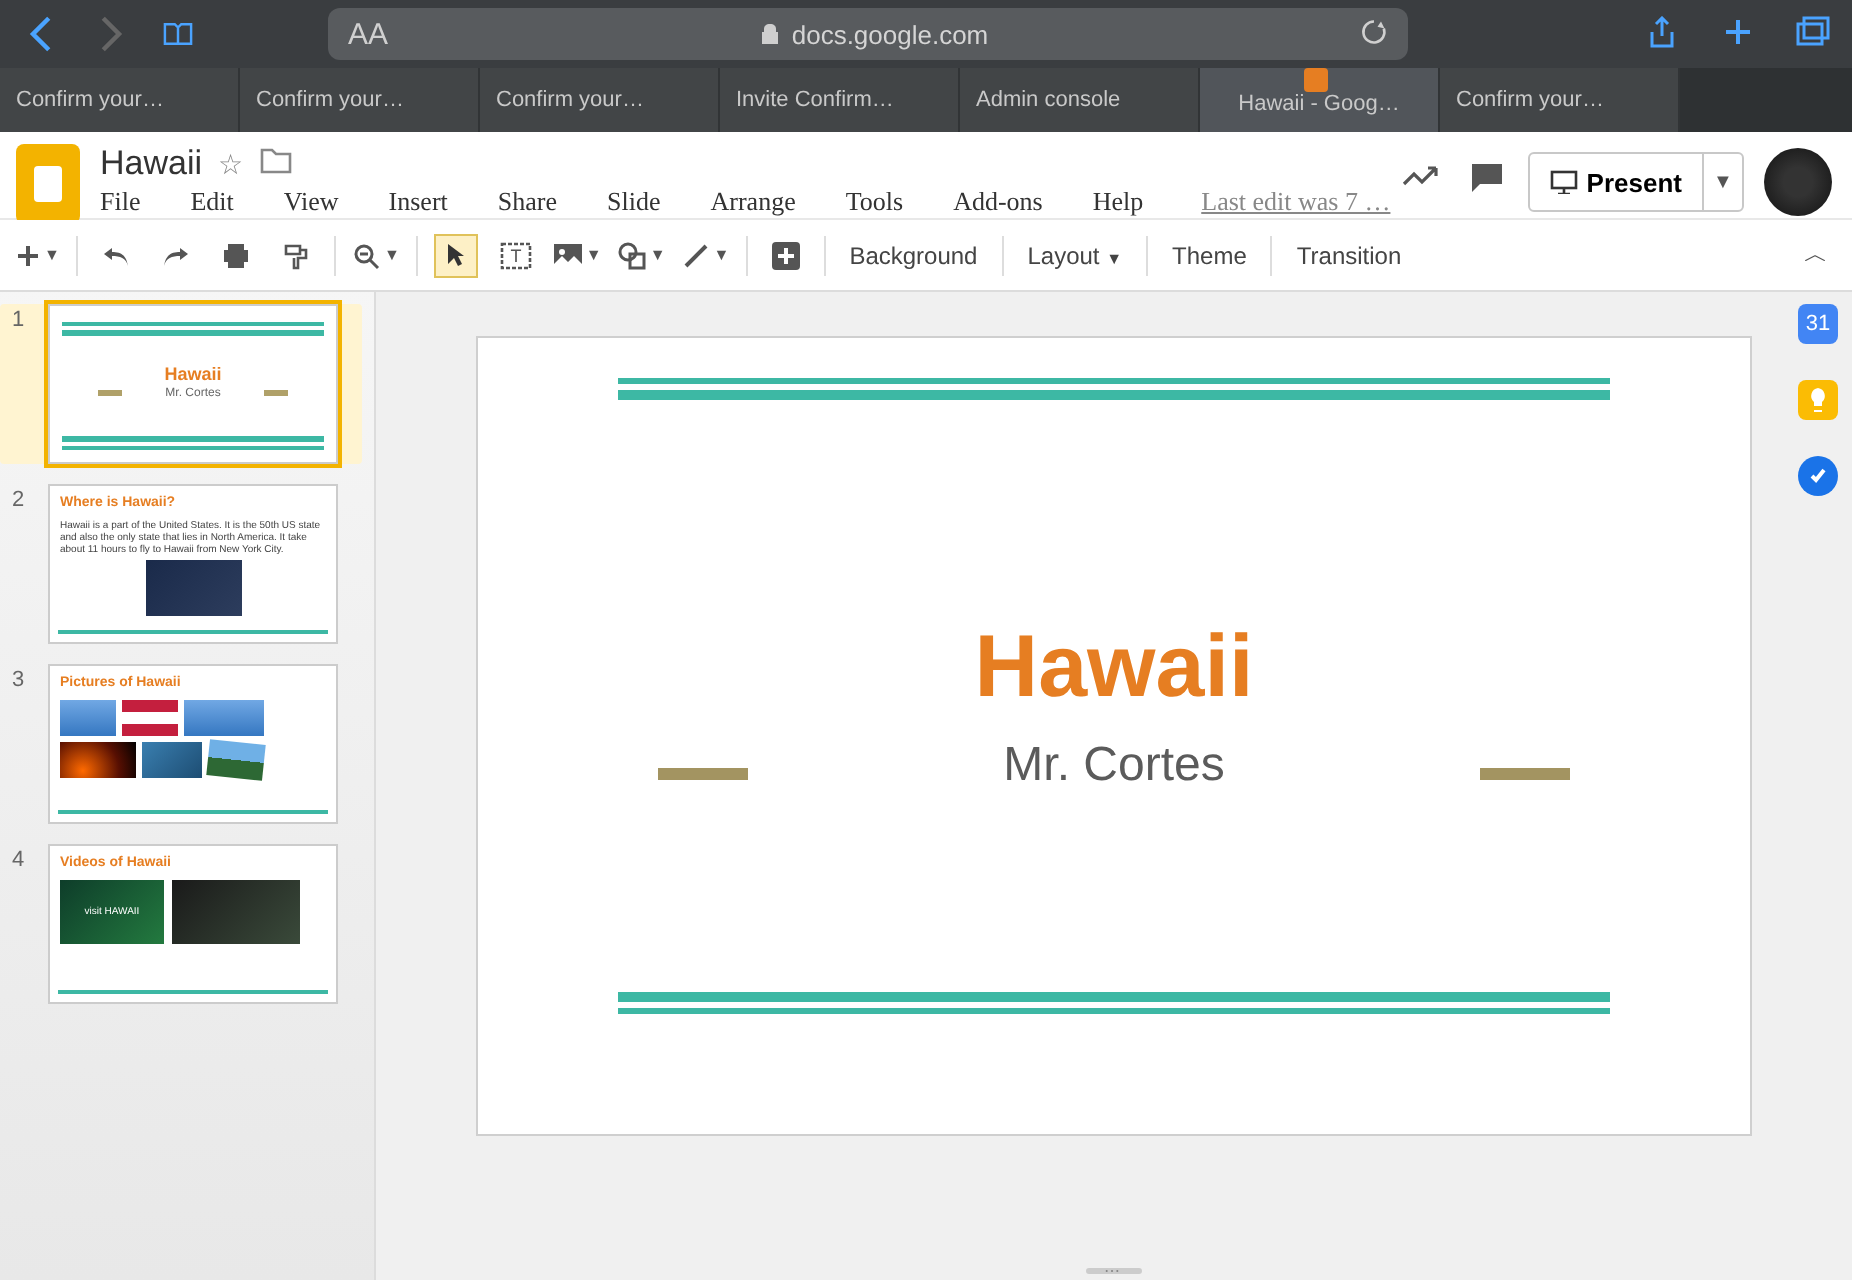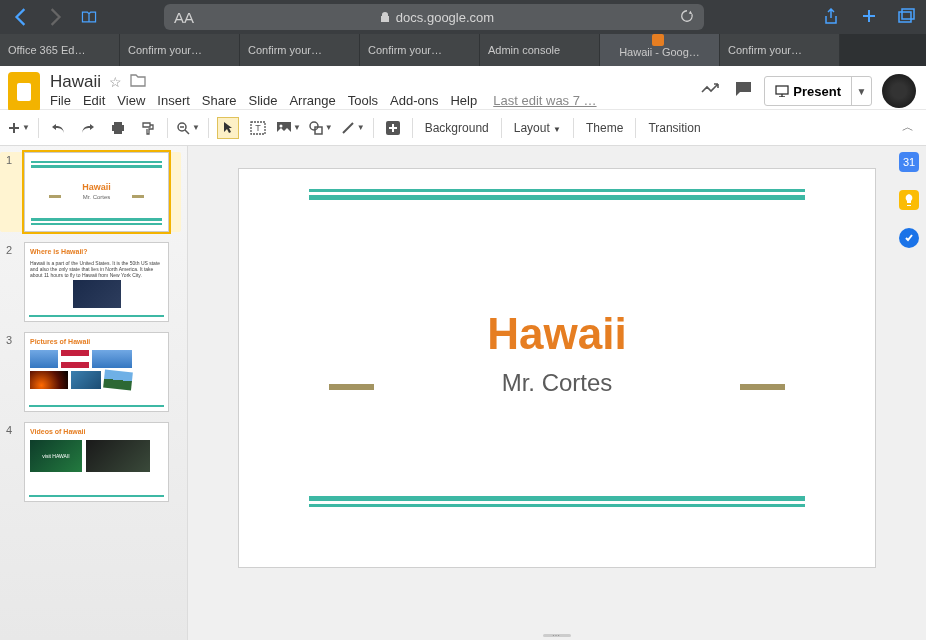--- a/index.html
+++ b/index.html
@@ -27,21 +27,21 @@
   
   
   .slides-header { height: 44px; background:#fff; display:flex; align-items:flex-start; padding:6px 8px 0 8px; gap:4px; border-bottom:1px solid #e8e8e8; position:relative; }
   .file-icon { width:32px; height:40px; background:#f3b300; border-radius:4px; display:flex; align-items:center; justify-content:center; margin-right:6px; }
   .file-icon-inner { width:14px; height:18px; background:#fff; border-radius:2px; }
   .title-block { display:flex; flex-direction:column; gap:1px; }
   .title-row { display:flex; align-items:center; gap:8px; }
   .doc-title { font-size:17px; color:#333; }
   .star { color:#888; font-size:14px; }
   .folder { color:#888; }
-  .menu-row { display:flex; gap:12px; font-size:13px; color:#333; }
+  .menu-row { display:flex; gap:25px; font-size:13px; color:#333;font-family:Liberation Serif, serif; }
   .menu-itm { cursor:pointer; }
   .last-edit { color:#888; text-decoration:underline; font-size:13px; margin-left:4px;}
   .hdr-right { position:absolute; right:10px; top:8px; display:flex; align-items:center; gap:10px; }
   .trend-ic, .comments-ic { color:#555; width:22px; text-align:center; cursor:pointer; }
   .present-btn { border:1px solid #c8c8c8; border-radius:3px; height:30px; display:flex; align-items:center; }
   .present-main { display:flex; align-items:center; gap:4px; padding:0 10px; font-size:13px; font-weight:700; cursor:pointer; }
   .present-drop { border-left:1px solid #c8c8c8; width:20px; height:100%; display:flex; align-items:center; justify-content:center; cursor:pointer; color:#555; font-size:10px; }
   .share-btn { background:#f3b300; border-radius:3px; height:30px; display:flex; align-items:center; padding:0 12px; gap:6px; font-size:13px; color:#222; font-weight:600; cursor:pointer; }
   .avatar { width:34px; height:34px; border-radius:50%; background:radial-gradient(circle at center, #333 30%, #111 100%); }
 
@@ -154,30 +154,30 @@
         <svg width="18" height="16" viewBox="0 0 18 16">
           <rect x="4" y="1" width="12" height="10" fill="none" stroke="currentColor" stroke-width="1.5"></rect>
           <rect x="1" y="4" width="12" height="10" fill="none" stroke="currentColor" stroke-width="1.5"></rect>
         </svg>
       </div>
   </div>
 </div>
 
 <div class="tab-strip">
   <div class="tab">
-      <span class="tx">Office 365 Ed…</span>
-    </div>
-  <div class="tab">
       <span class="tx">Confirm your…</span>
     </div>
   <div class="tab">
       <span class="tx">Confirm your…</span>
     </div>
   <div class="tab">
       <span class="tx">Confirm your…</span>
+    </div>
+  <div class="tab">
+      <span class="tx">Invite Confirm…</span>
     </div>
   <div class="tab">
       <span class="tx">Admin console</span>
     </div>
   <div class="tab active">
       <span class="tab-ic"></span>
       <span class="tx">Hawaii - Goog…</span>
     </div>
   <div class="tab">
       <span class="tx">Confirm your…</span>

